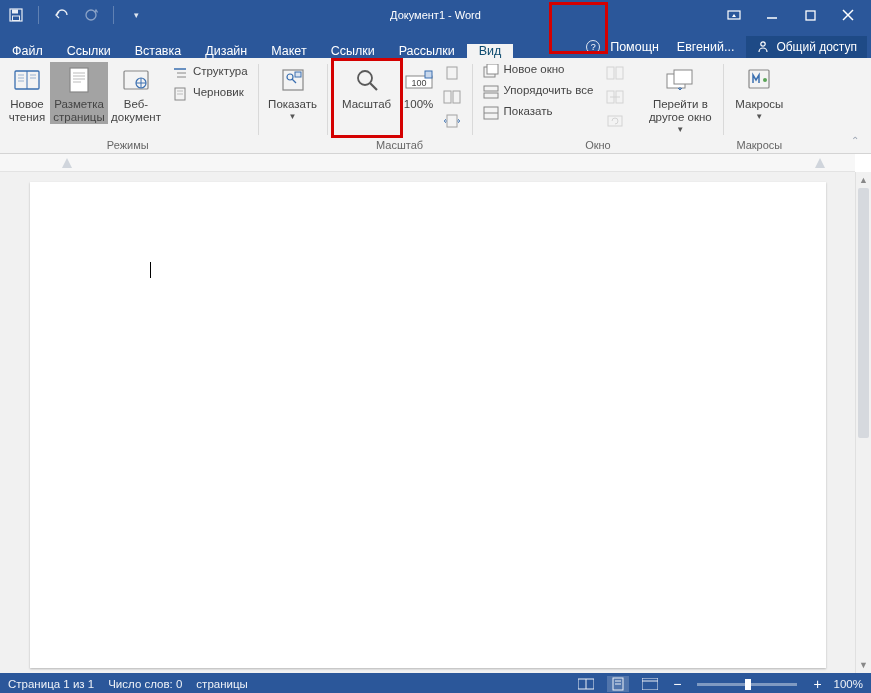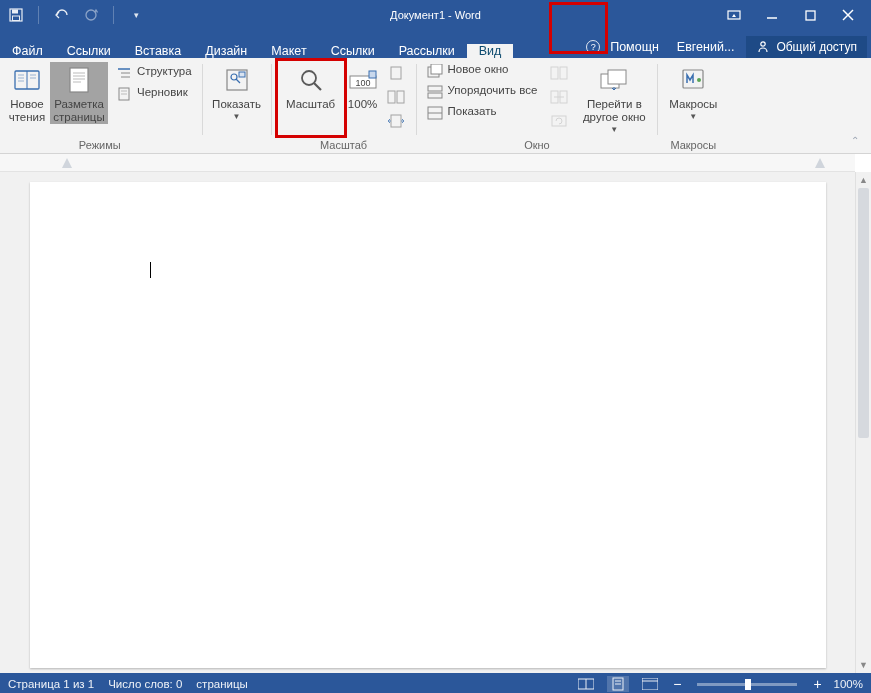--- a/index.html
+++ b/index.html
@@ -170,20 +170,31 @@
         <span class="ic">
             <svg width="22" height="26">
               <rect x="2" y="1" width="18" height="24" fill="#fff" stroke="#888" stroke-width="1.2"></rect>
               <line x1="5" y1="6" x2="17" y2="6" stroke="#bbb"></line>
               <line x1="5" y1="9" x2="17" y2="9" stroke="#bbb"></line>
               <line x1="5" y1="12" x2="17" y2="12" stroke="#bbb"></line>
               <line x1="5" y1="15" x2="13" y2="15" stroke="#bbb"></line>
             </svg>
           </span>
         <span>Разметка страницы</span>
+      </div>
+      <div class="bigbtn" style="width:56px">
+        <span class="ic">
+            <svg width="26" height="24">
+              <rect x="1" y="3" width="24" height="18" rx="1" fill="none" stroke="#888" stroke-width="1.2"></rect>
+              <circle cx="18" cy="15" r="5" fill="none" stroke="#3a6fb0" stroke-width="1.2"></circle>
+              <line x1="13" y1="15" x2="23" y2="15" stroke="#3a6fb0"></line>
+              <line x1="18" y1="10" x2="18" y2="20" stroke="#3a6fb0"></line>
+            </svg>
+          </span>
+        <span>Веб-документ</span>
       </div>
       <div class="stack" style="margin-left:4px">
         <div class="smallbtn">
             <span class="sic">
               <svg width="14" height="14">
                 <line x1="1" y1="3" x2="13" y2="3" stroke="#3a6fb0" stroke-width="1.5"></line>
                 <line x1="4" y1="7" x2="13" y2="7" stroke="#888"></line>
                 <line x1="4" y1="11" x2="13" y2="11" stroke="#888"></line>
               </svg>
             </span>
@@ -316,21 +327,21 @@
               <path d="M4 7 L14 7" stroke="#999"></path>
             </svg>
           </span>
         <span class="cic dis">
             <svg width="18" height="14">
               <rect x="2" y="2" width="14" height="10" fill="none" stroke="#999"></rect>
               <path d="M6 7 A3 3 0 1 1 9 10" fill="none" stroke="#999"></path>
             </svg>
           </span>
       </div>
-      <div class="bigbtn" style="width:74px;margin-left:6px">
+      <div class="bigbtn" style="width:74px;margin-left:16px">
         <span class="ic">
             <svg width="28" height="22">
               <rect x="1" y="5" width="18" height="14" fill="#fff" stroke="#888"></rect>
               <rect x="8" y="1" width="18" height="14" fill="#fff" stroke="#888"></rect>
               <path d="M14 18 L14 21 M12 19 L14 21 L16 19" fill="none" stroke="#3a6fb0"></path>
             </svg>
           </span>
         <span>Перейти в другое окно</span>
         <span class="chev2">▼</span>
       </div>

